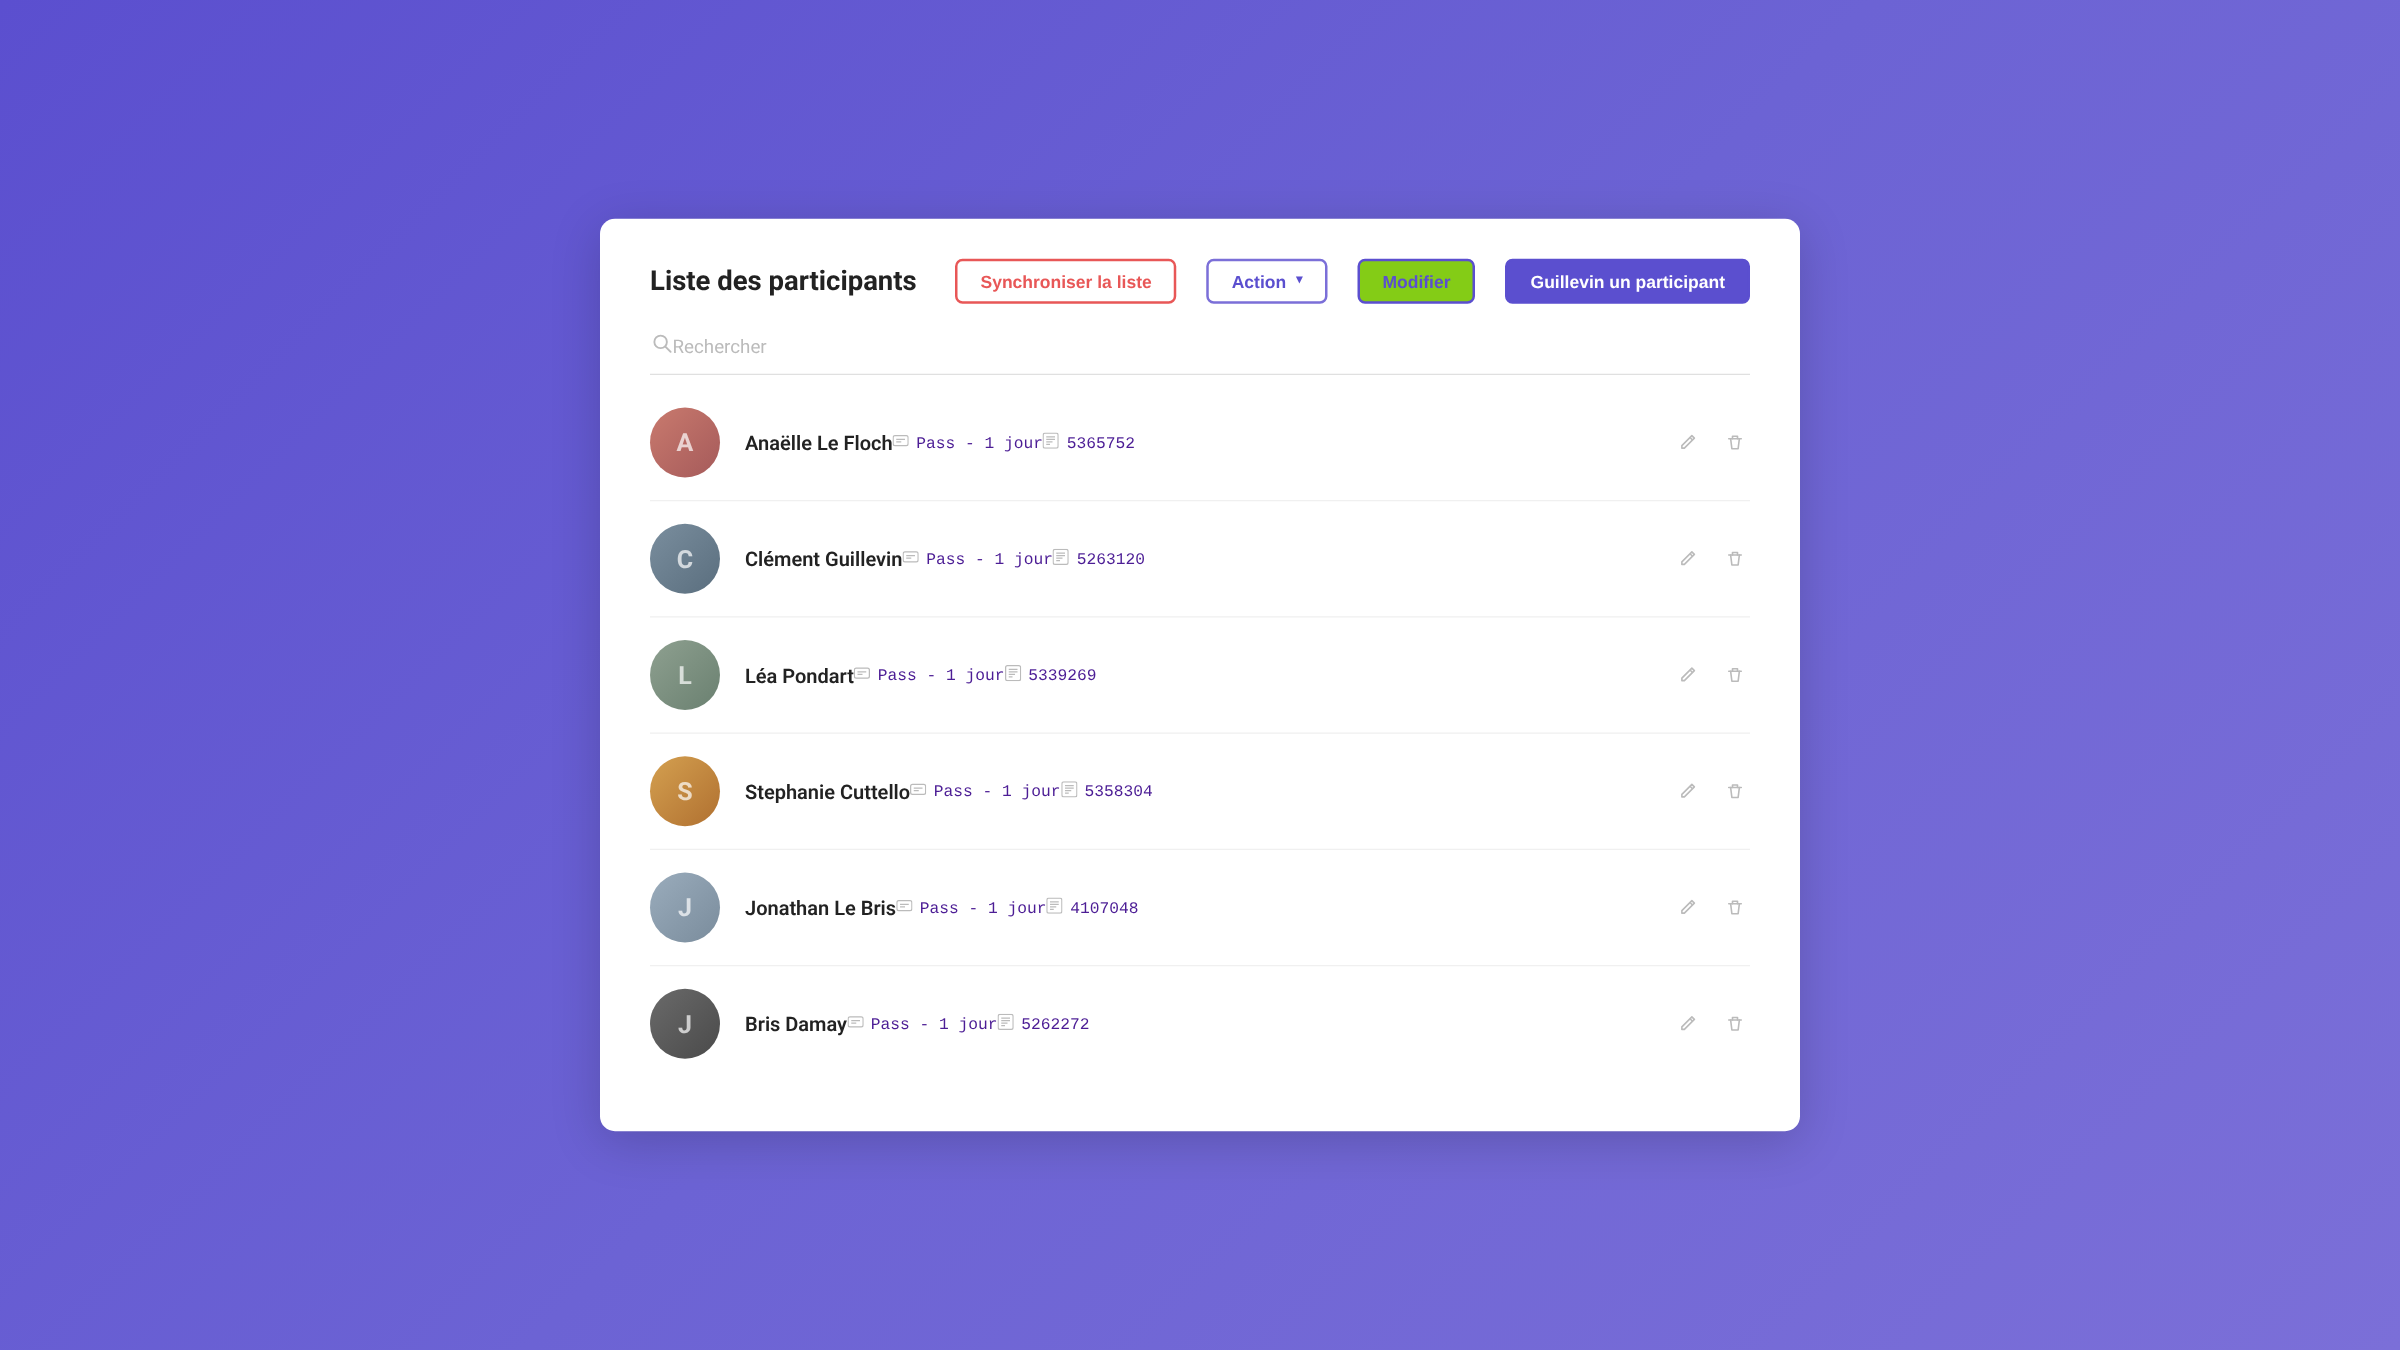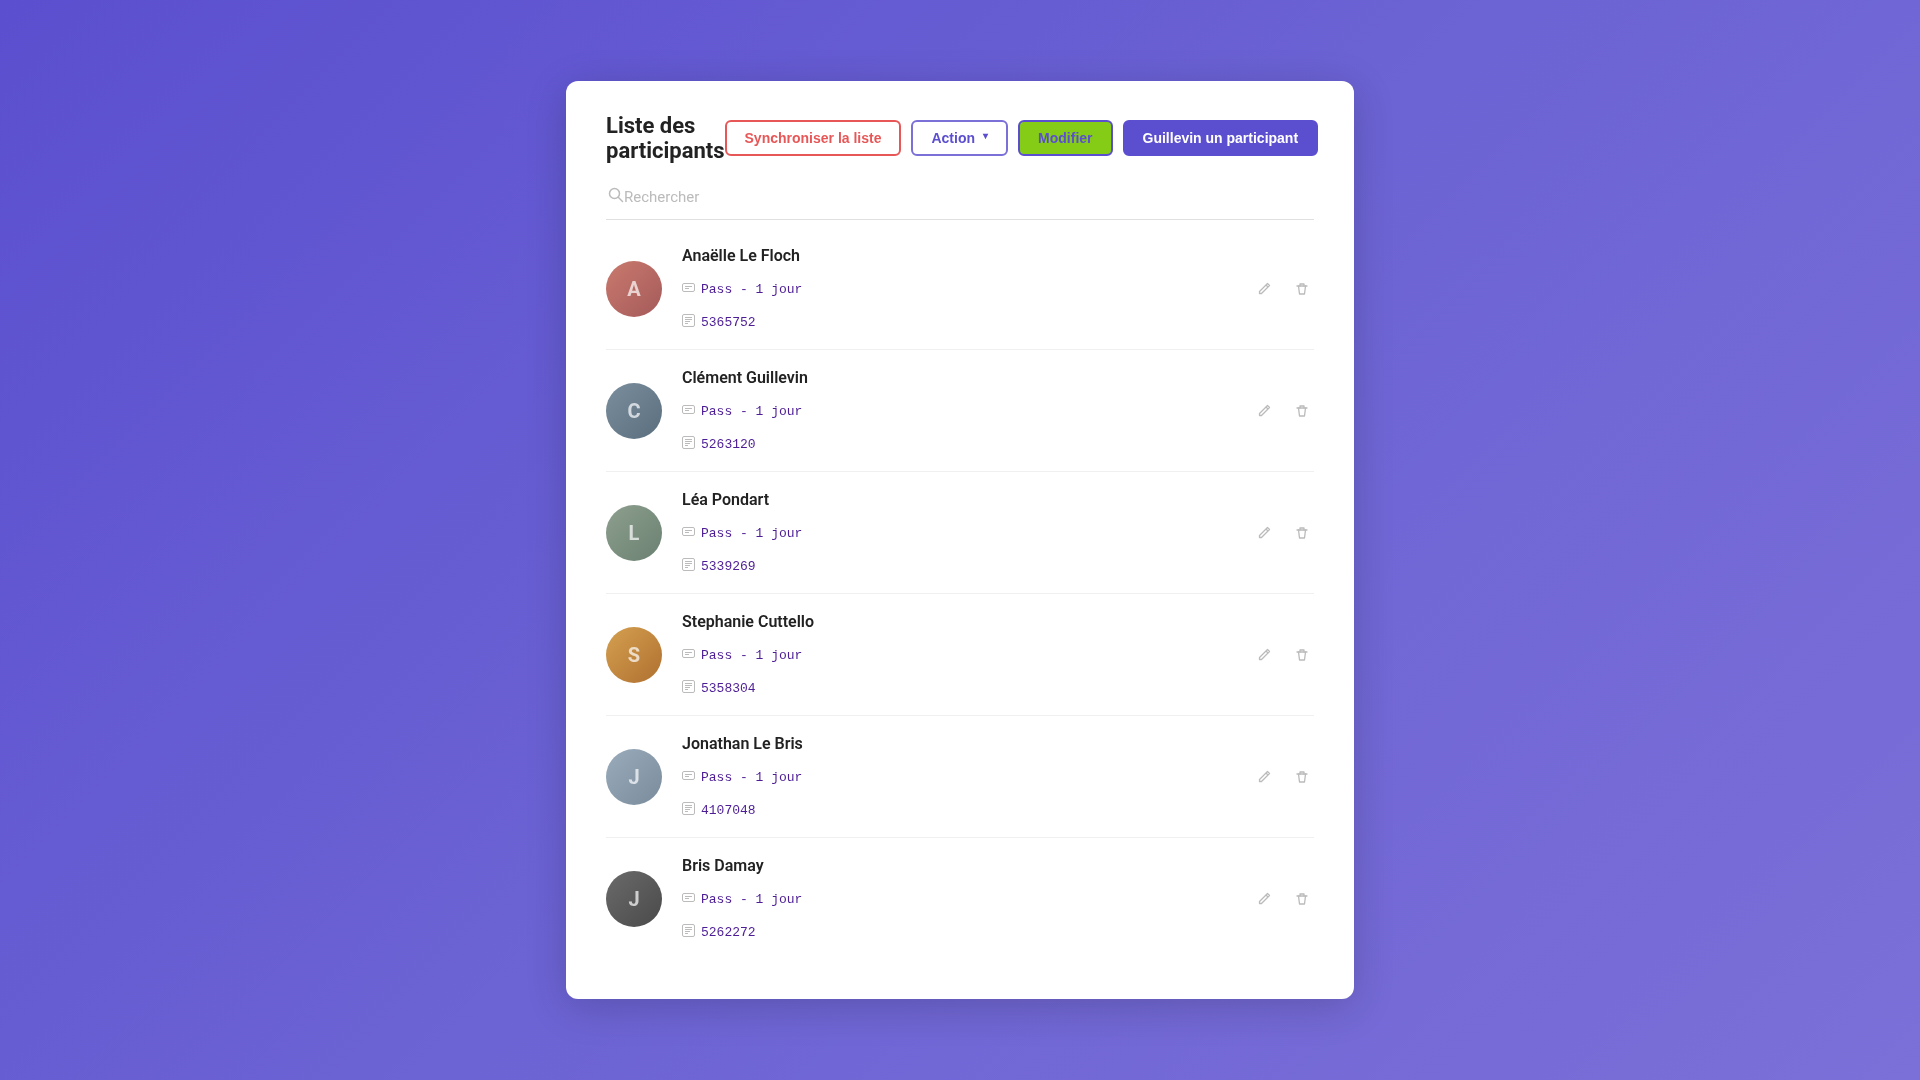--- a/index.html
+++ b/index.html
@@ -10,42 +10,42 @@
       background: linear-gradient(135deg, #5b4fcf 0%, #6c63d4 50%, #7b6fd8 100%);
       display: flex;
       align-items: center;
       justify-content: center;
       font-family: -apple-system, BlinkMacSystemFont, 'Segoe UI', Roboto, sans-serif;
     }
 
     .card {
       background: #ffffff;
       border-radius: 12px;
-      width: 788px;
+      width: 960px;
       min-height: 720px;
       padding: 32px 40px 40px 40px;
       box-shadow: 0 8px 40px rgba(0,0,0,0.18);
     }
 
     .header {
       display: flex;
       align-items: center;
       justify-content: space-between;
       margin-bottom: 24px;
     }
 
     .page-title {
       font-size: 22px;
       font-weight: 700;
       color: #222;
     }
 
     .header-actions {
       display: flex;
-      gap: 10px;
+      gap: 24px;
       align-items: center;
     }
 
     .btn {
       border-radius: 6px;
       font-size: 14px;
       font-weight: 600;
       padding: 8px 18px;
       cursor: pointer;
       border: 2px solid transparent;
@@ -151,22 +151,22 @@
     
     .avatar-1 { background: linear-gradient(135deg, #c97a6e, #a55a5a); }
     .avatar-2 { background: linear-gradient(135deg, #7a8e9e, #5a6e7e); }
     .avatar-3 { background: linear-gradient(135deg, #8ea090, #6a8070); }
     .avatar-4 { background: linear-gradient(135deg, #d4a050, #b07030); }
     .avatar-5 { background: linear-gradient(135deg, #9aacbc, #7a8c9c); }
     .avatar-6 { background: linear-gradient(135deg, #6a6a6a, #4a4a4a); }
 
     .participant-info {
       display: flex;
-      flex-direction: column;
-      gap: 16px;
+      flex-direction: row;
+      gap: 0;
     }
 
     .participant-name {
       font-size: 16px;
       font-weight: 600;
       color: #222;
     }
 
     .participant-detail {
       display: flex;

